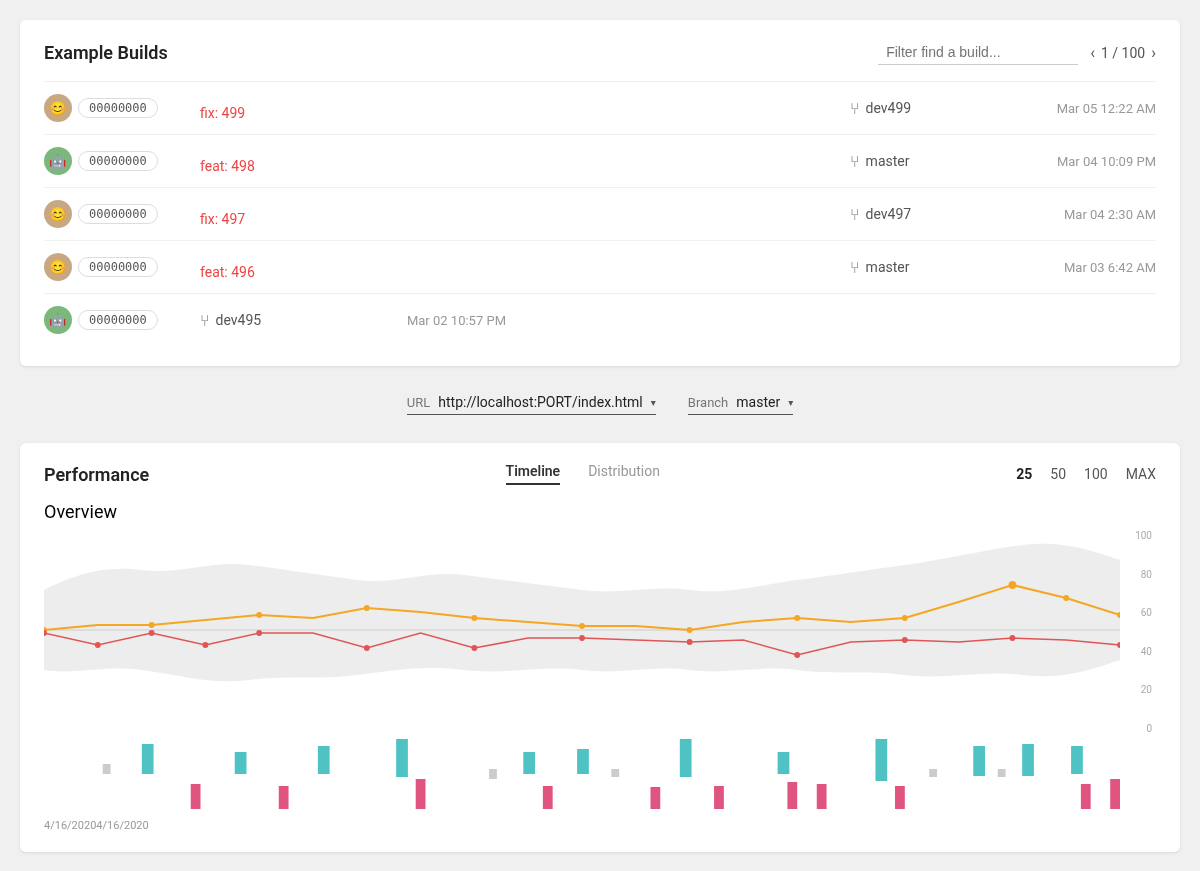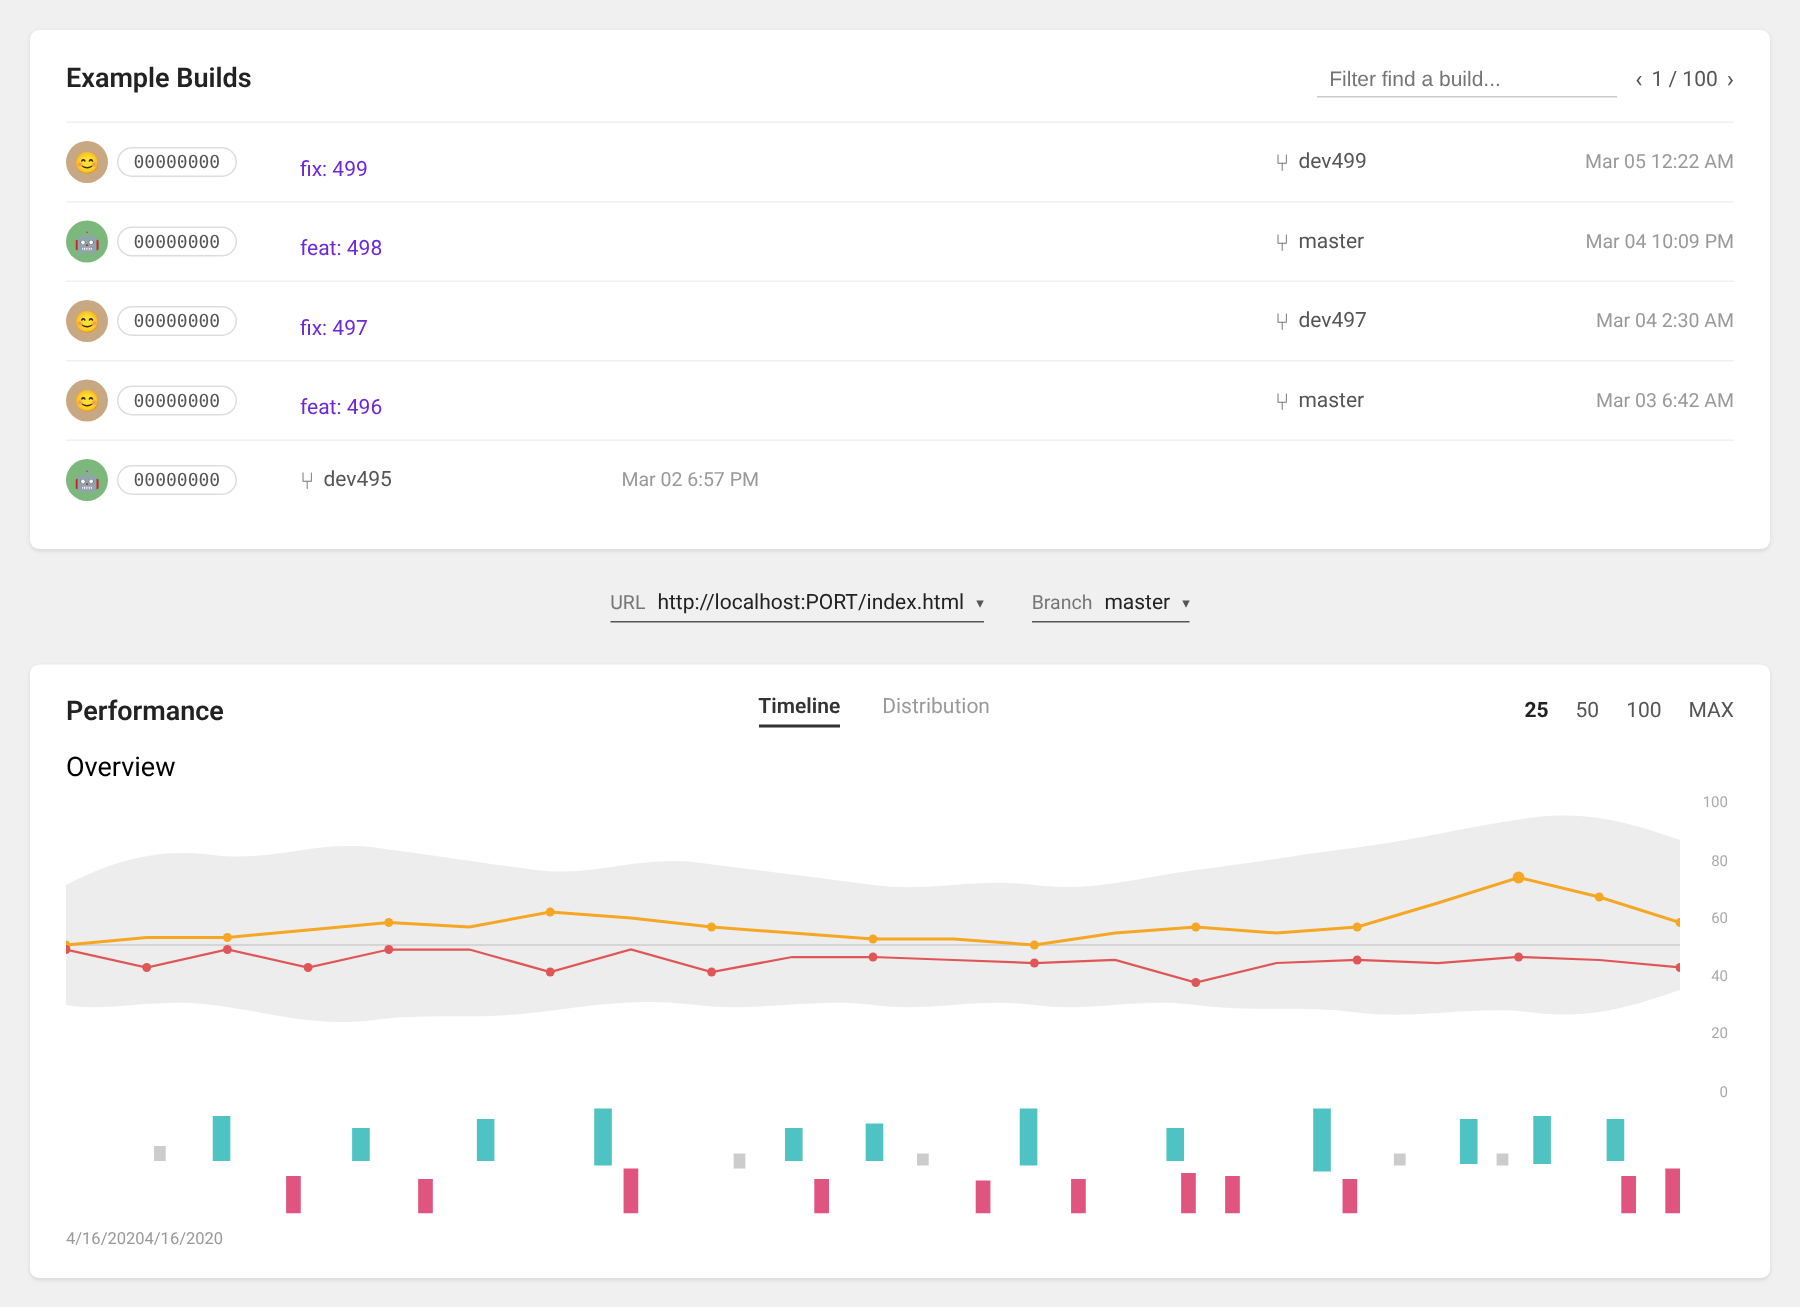--- a/index.html
+++ b/index.html
@@ -90,21 +90,21 @@
       border: 1px solid #ddd;
       border-radius: 12px;
       padding: 2px 10px;
       font-size: 12px;
       color: #555;
       font-family: monospace;
     }
     .build-name {
       flex: 1;
       font-size: 14px;
-      color: #6d28d9;
+      color: #ef4444;
       min-width: 120px;
       margin-top: 10px;
     }
     .branch-info {
       display: flex;
       align-items: center;
       gap: 6px;
       min-width: 130px;
       color: #555;
       font-size: 14px;
@@ -295,21 +295,21 @@
       <div class="build-badge">
         <div class="avatar avatar-bot">
           <div class="avatar-inner">🤖</div>
         </div>
         <span class="commit-id">00000000</span>
       </div>
       <div class="branch-info">
         <span class="branch-icon">⑂</span>
         <span>dev495</span>
       </div>
-      <div class="build-date">Mar 02 6:57 PM</div>
+      <div class="build-date">Mar 02 10:57 PM</div>
     </div>
     </div>
 </div>
 
 <div class="controls-bar">
   <div class="control-group">
     <span class="control-label">URL</span>
     <span class="control-value">http://localhost:PORT/index.html</span>
     <span class="dropdown-arrow">▾</span>
   </div>

